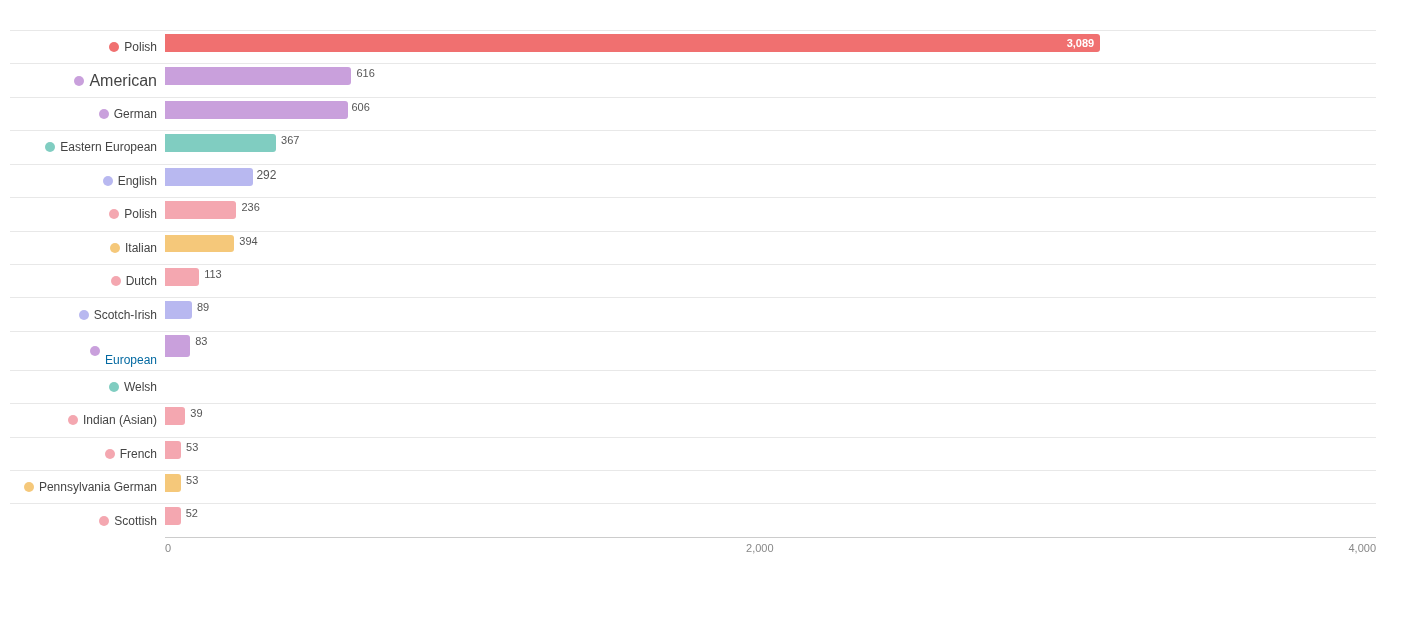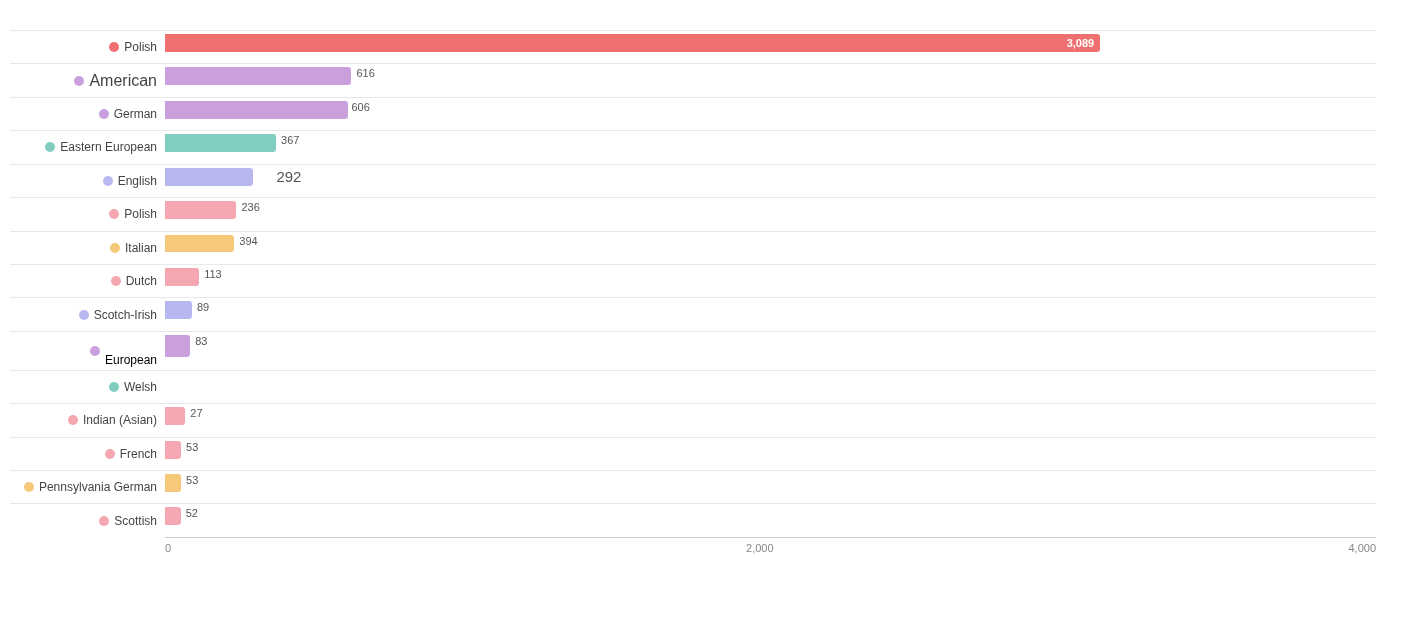--- a/index.html
+++ b/index.html
@@ -153,21 +153,21 @@
   </div>
         <div class="bar-row">
     <div class="bar-label">
       <span class="label-dot" style="background:#b8b8f0;"></span>
       <span style="font-size:12px;color:#444;">English</span>
     </div>
     <div class="bar-track">
       <div class="bar-fill" style="width:7.3%;background:#b8b8f0;height:68%;border-radius:0 3px 3px 0;position:relative;">
         
       </div>
-      <span style="margin-left:23px;font-size:15px;color:#555;white-space:nowrap;">292</span>
+      <span style="margin-left:3px;font-size:12px;color:#555;white-space:nowrap;">292</span>
     </div>
   </div>
         <div class="bar-row">
     <div class="bar-label">
       <span class="label-dot" style="background:#f4a7b0;"></span>
       <span style="font-size:12px;color:#444;">Polish</span>
     </div>
     <div class="bar-track">
       <div class="bar-fill" style="width:5.8999999999999995%;background:#f4a7b0;height:68%;border-radius:0 3px 3px 0;position:relative;">
         
@@ -207,21 +207,21 @@
     <div class="bar-track">
       <div class="bar-fill" style="width:2.225%;background:#b8b8f0;height:68%;border-radius:0 3px 3px 0;position:relative;">
         
       </div>
       <span style="margin-left:5px;font-size:11px;color:#555;white-space:nowrap;">89</span>
     </div>
   </div>
         <div class="bar-row">
     <div class="bar-label">
       <span class="label-dot" style="background:#c9a0dc;"></span>
-      <span style="font-size:12px;color:#000000;margin-top:18px;">European</span>
+      <span style="font-size:12px;color:#0369a1;margin-top:18px;">European</span>
     </div>
     <div class="bar-track">
       <div class="bar-fill" style="width:2.075%;background:#c9a0dc;height:68%;border-radius:0 3px 3px 0;position:relative;">
         
       </div>
       <span style="margin-left:5px;font-size:11px;color:#555;white-space:nowrap;">83</span>
     </div>
   </div>
         <div class="bar-row">
     <div class="bar-label">
@@ -231,21 +231,21 @@
   </div>
         <div class="bar-row">
     <div class="bar-label">
       <span class="label-dot" style="background:#f4a7b0;"></span>
       <span style="font-size:12px;color:#444;">Indian (Asian)</span>
     </div>
     <div class="bar-track">
       <div class="bar-fill" style="width:1.675%;background:#f4a7b0;height:68%;border-radius:0 3px 3px 0;position:relative;">
         
       </div>
-      <span style="margin-left:5px;font-size:11px;color:#555;white-space:nowrap;">27</span>
+      <span style="margin-left:5px;font-size:11px;color:#555;white-space:nowrap;">39</span>
     </div>
   </div>
         <div class="bar-row">
     <div class="bar-label">
       <span class="label-dot" style="background:#f4a7b0;"></span>
       <span style="font-size:12px;color:#444;">French</span>
     </div>
     <div class="bar-track">
       <div class="bar-fill" style="width:1.325%;background:#f4a7b0;height:68%;border-radius:0 3px 3px 0;position:relative;">
         

